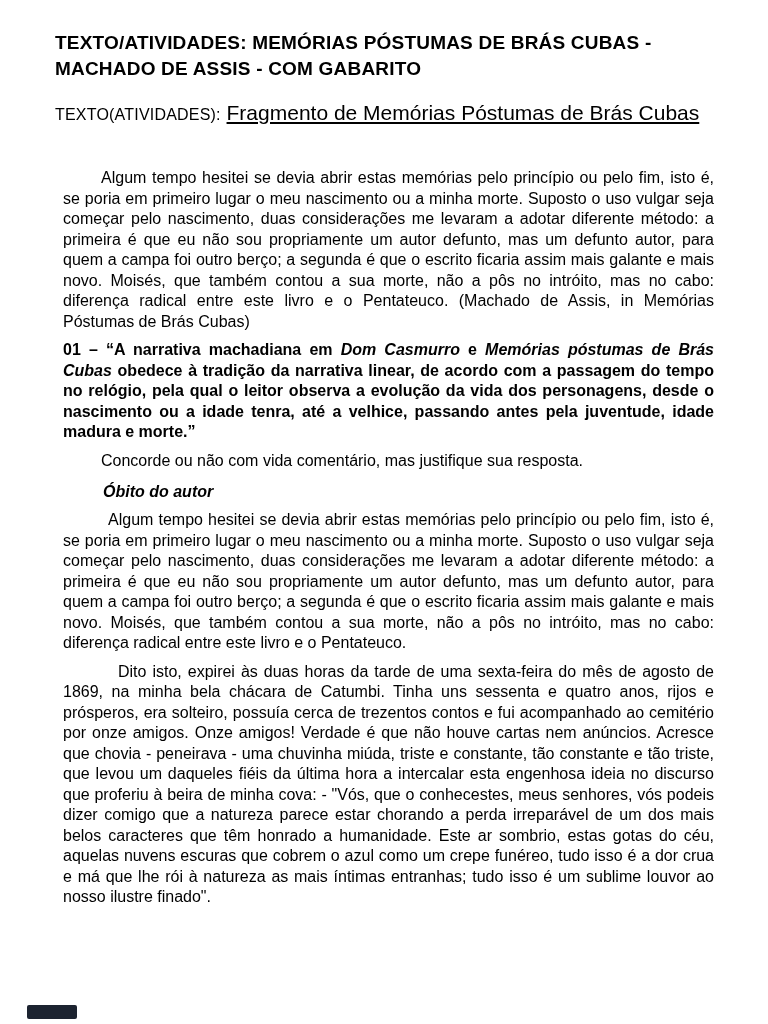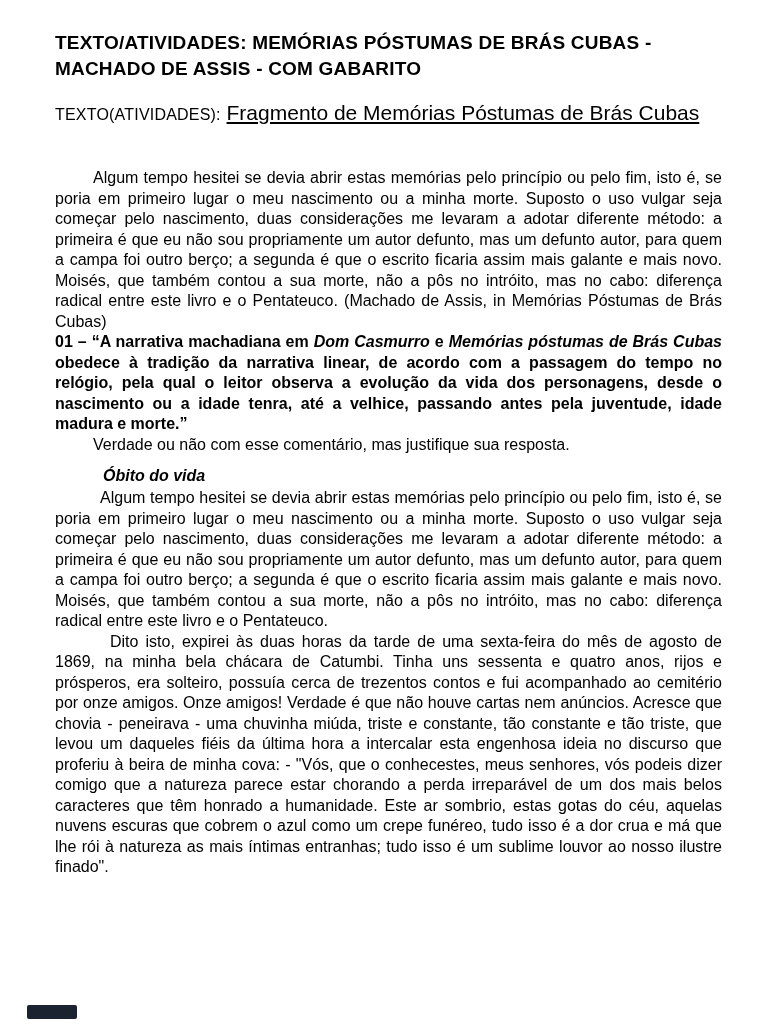--- a/index.html
+++ b/index.html
@@ -31,21 +31,21 @@
     font-weight: normal;
     margin: 0 0 38px 0;
     text-align: justify;
   }
   .sub-prefix { font-size: 16px; letter-spacing: 0.2px; }
   .sub-main { text-decoration: underline; }
   p.para {
     font-size: 16px;
     line-height: 20.5px;
     text-align: justify;
-    margin: 0;
+    margin: 8px;
   }
   .indent1 { text-indent: 38px; }
   .indent2 { text-indent: 45px; }
   .indent3 { text-indent: 55px; }
   .mt10 { margin-top: 10px; font-weight: bold; }
   h3.section-heading {
     font-size: 16px;
     line-height: 20px;
     font-weight: bold;
     font-style: italic;
@@ -66,23 +66,23 @@
 <div class="page">
 
   <h1 class="doc-title">TEXTO/ATIVIDADES: MEMÓRIAS PÓSTUMAS DE BRÁS CUBAS - MACHADO DE ASSIS - COM GABARITO</h1>
 
   <h2 class="doc-subtitle"><span class="sub-prefix">TEXTO(ATIVIDADES):</span> <span class="sub-main">Fragmento de Memórias Póstumas de Brás&nbsp;Cubas</span></h2>
 
   <p class="para indent1">Algum tempo hesitei se devia abrir estas memórias pelo princípio ou pelo fim, isto é, se poria em primeiro lugar o meu nascimento ou a minha morte. Suposto o uso vulgar seja começar pelo nascimento, duas considerações me levaram a adotar diferente método: a primeira é que eu não sou propriamente um autor defunto, mas um defunto autor, para quem a campa foi outro berço; a segunda é que o escrito ficaria assim mais galante e mais novo. Moisés, que também contou a sua morte, não a pôs no intróito, mas no cabo: diferença radical entre este livro e o Pentateuco. (Machado de Assis, in Memórias Póstumas de Brás Cubas)</p>
 
   <p class="para mt10"><span>01 – “A narrativa machadiana em </span><em class="work-title">Dom Casmurro</em><span> e </span><em class="work-title">Memórias póstumas de Brás Cubas</em><span> obedece à tradição da narrativa linear, de acordo com a passagem do tempo no relógio, pela qual o leitor observa a evolução da vida dos personagens, desde o nascimento ou a idade tenra, até a velhice, passando antes pela juventude, idade madura e morte.”</span></p>
 
-  <p class="para indent1">Verdade ou não com esse comentário, mas justifique sua resposta.</p>
+  <p class="para indent1">Concorde ou não com vida comentário, mas justifique sua resposta.</p>
 
-  <h3 class="section-heading">Óbito do vida</h3>
+  <h3 class="section-heading">Óbito do autor</h3>
 
   <p class="para indent2">Algum tempo hesitei se devia abrir estas memórias pelo princípio ou pelo fim, isto é, se poria em primeiro lugar o meu nascimento ou a minha morte. Suposto o uso vulgar seja começar pelo nascimento, duas considerações me levaram a adotar diferente método: a primeira é que eu não sou propriamente um autor defunto, mas um defunto autor, para quem a campa foi outro berço; a segunda é que o escrito ficaria assim mais galante e mais novo. Moisés, que também contou a sua morte, não a pôs no intróito, mas no cabo: diferença radical entre este livro e o Pentateuco.</p>
 
   <p class="para indent3">Dito isto, expirei às duas horas da tarde de uma sexta-feira do mês de agosto de 1869, na minha bela chácara de Catumbi. Tinha uns sessenta e quatro anos, rijos e prósperos, era solteiro, possuía cerca de trezentos contos e fui acompanhado ao cemitério por onze amigos. Onze amigos! Verdade é que não houve cartas nem anúncios. Acresce que chovia - peneirava - uma chuvinha miúda, triste e constante, tão constante e tão triste, que levou um daqueles fiéis da última hora a intercalar esta engenhosa ideia no discurso que proferiu à beira de minha cova: - "Vós, que o conhecestes, meus senhores, vós podeis dizer comigo que a natureza parece estar chorando a perda irreparável de um dos mais belos caracteres que têm honrado a humanidade. Este ar sombrio, estas gotas do céu, aquelas nuvens escuras que cobrem o azul como um crepe funéreo, tudo isso é a dor crua e má que lhe rói à natureza as mais íntimas entranhas; tudo isso é um sublime louvor ao nosso ilustre finado".</p>
 
   <div class="artifact"></div>
 
 </div>
 
 </body></html>

